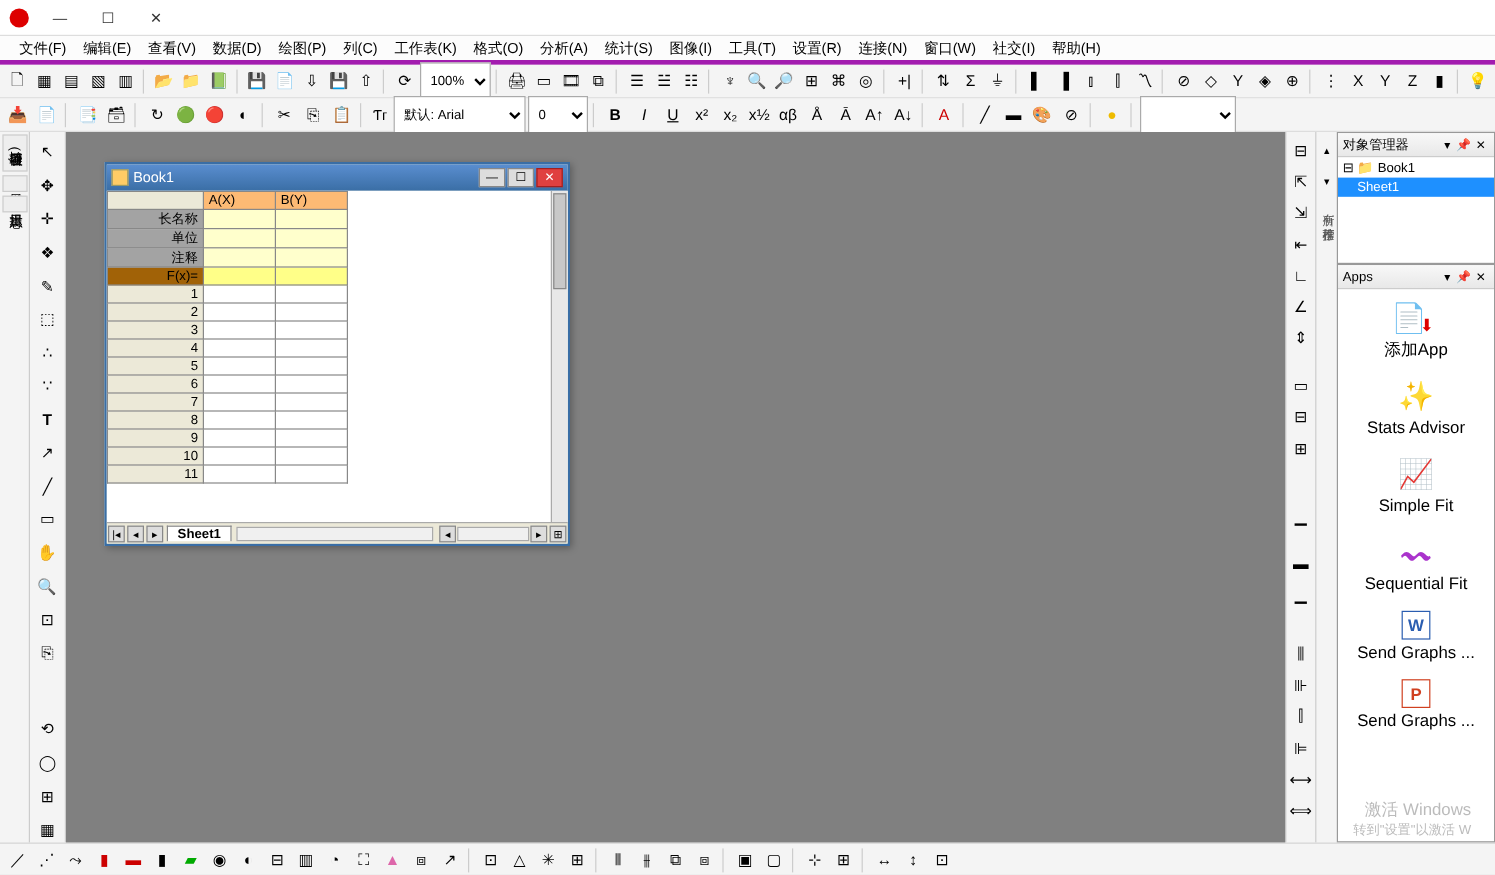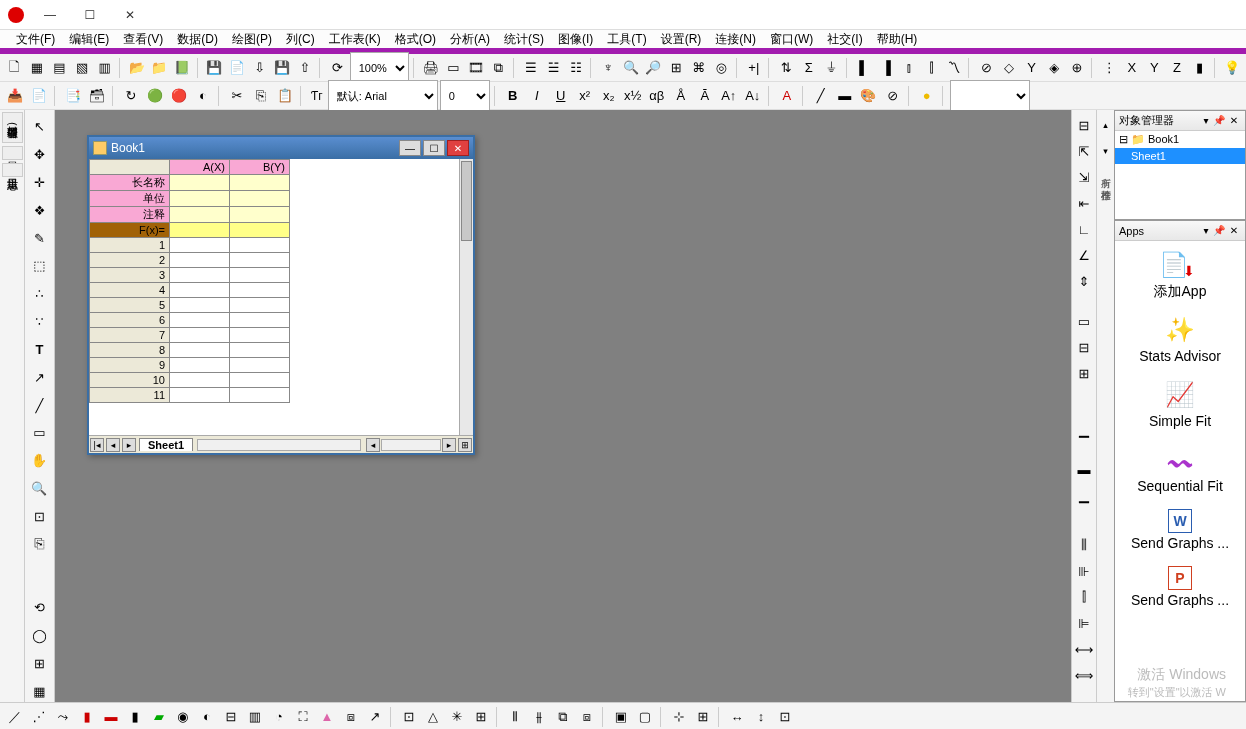--- a/index.html
+++ b/index.html
@@ -1,21 +1,21 @@
 <!DOCTYPE html>
 <html><head>
 <meta charset="utf-8">
 <style>
 * { box-sizing: border-box; margin: 0; padding: 0; }
 body { font-family: "Microsoft YaHei", Arial, sans-serif; font-size: 12px; background: #f0f0f0; overflow: hidden; width: 1246px; height: 729px; position: relative; }
 .titlebar { height: 30px; background: #fff; display: flex; align-items: center; padding: 0 8px; border-bottom: 1px solid #ddd; }
 .titlebar .logo { width: 16px; height: 16px; background: #d00; border-radius: 50%; margin-right: 6px; }
 .titlebar .title { flex: 1; color: #333; }
 .titlebar .winbtn { width: 40px; height: 28px; display: flex; align-items: center; justify-content: center; color: #333; }
-.menubar { height: 24px; background: #fcfcfc; display: flex; align-items: center; padding: 0 10px; gap: 2px; border-bottom: 6px solid #a21caf; }
+.menubar { height: 24px; background: #fcfcfc; display: flex; align-items: center; padding: 0 10px; gap: 2px; border-bottom: 4px solid #a21caf; }
 .menubar .mi { padding: 2px 6px; cursor: pointer; }
 .toolbar { height: 28px; background: #f4f4f4; display: flex; align-items: center; padding: 0 4px; gap: 2px; border-bottom: 1px solid #ddd; }
 .tbtn { width: 22px; height: 22px; display: flex; align-items: center; justify-content: center; border: 1px solid transparent; cursor: pointer; font-size: 13px; }
 .tsep { width: 4px; height: 20px; border-left: 1px solid #ccc; margin: 0 2px; }
 .tinput { height: 20px; border: 1px solid #aaa; background: #fff; padding: 0 4px; font-size: 11px; }
 .main { display: flex; height: 592px; }
 .leftstrip { width: 25px; background: #f4f4f4; border-right: 1px solid #ccc; display: flex; flex-direction: column; align-items: center; padding-top: 2px; gap: 3px; }
 .leftstrip2 { width: 30px; background: #f4f4f4; border-right: 1px solid #ccc; display: flex; flex-direction: column; align-items: center; padding-top: 6px; gap: 6px; }
 .vtab { writing-mode: vertical-rl; font-size: 11px; padding: 6px 2px; background: #eee; border: 1px solid #ccc; cursor: pointer; }
 .workspace { flex: 1; background: #808080; position: relative; }
@@ -34,24 +34,24 @@
 
 .bookwin { position: absolute; left: 32px; top: 25px; width: 388px; height: 320px; background: #ece9d8; border: 2px solid #3a6ea5; display: flex; flex-direction: column; box-shadow: 2px 2px 6px rgba(0,0,0,0.3); }
 .bookwin .bwtitle { height: 22px; background: linear-gradient(#5a8ed0,#3a6ea5); display: flex; align-items: center; padding: 0 4px; color: #fff; font-size: 12px; }
 .bwtitle .bic { width: 14px; height: 14px; background: #ffcc66; border: 1px solid #996; margin-right: 4px; }
 .bwtitle .bt { flex: 1; }
 .bwtitle .bb { width: 22px; height: 16px; background: #ddd; border: 1px solid #888; margin-left: 2px; display: flex; align-items: center; justify-content: center; font-size: 10px; color: #000; cursor: pointer; }
 .bwtitle .bb.cls { background: #e04040; color: #fff; border-color: #a02020; }
 .bookbody { flex: 1; display: flex; overflow: hidden; background: #fff; }
 .grid { border-collapse: collapse; font-size: 11px; }
 .grid td, .grid th { border: 1px solid #888; height: 15px; padding: 0 4px; text-align: right; min-width: 60px; background: #fff; }
-.grid th { background: #f9a8d4; font-weight: normal; text-align: right; }
+.grid th { background: #fdba74; font-weight: normal; text-align: left; }
 .grid .rowhdr { background: #ece9d8; text-align: right; min-width: 80px; }
 .grid .meta td { background: #ffffcc; }
-.grid .meta .rowhdr { background: #f9a8d4; }
+.grid .meta .rowhdr { background: #a3a3a3; }
 .grid .metafx td { background: #ffff88; }
 .grid .metafx .rowhdr { background: #a16207; }
 .booksb { width: 14px; background: #e8e8e8; border-left: 1px solid #aaa; position: relative; }
 .booksb .thumb { position: absolute; left: 1px; right: 1px; top: 2px; height: 80px; background: #c8c8c8; border: 1px solid #888; }
 .bookfoot { height: 18px; background: #ece9d8; display: flex; align-items: center; border-top: 1px solid #aaa; font-size: 11px; }
 .bookfoot .nav { width: 14px; height: 14px; border: 1px solid #888; background: #ddd; display: flex; align-items: center; justify-content: center; margin: 0 1px; cursor: pointer; font-size: 9px; }
 .bookfoot .tab { padding: 0 8px; background: #fff; border: 1px solid #888; border-bottom: none; font-weight: bold; margin-left: 2px; }
 .bookfoot .fill { flex: 1; border: 1px solid #aaa; height: 12px; margin: 0 4px; background: #f0f0f0; }
 .bottombar { height: 28px; background: #f4f4f4; border-top: 1px solid #ccc; display: flex; align-items: center; padding: 0 4px; gap: 2px; }
 .watermark { position: absolute; right: 20px; bottom: 28px; color: rgba(120,120,120,0.5); font-size: 14px; text-align: right; line-height: 18px; pointer-events: none; }

